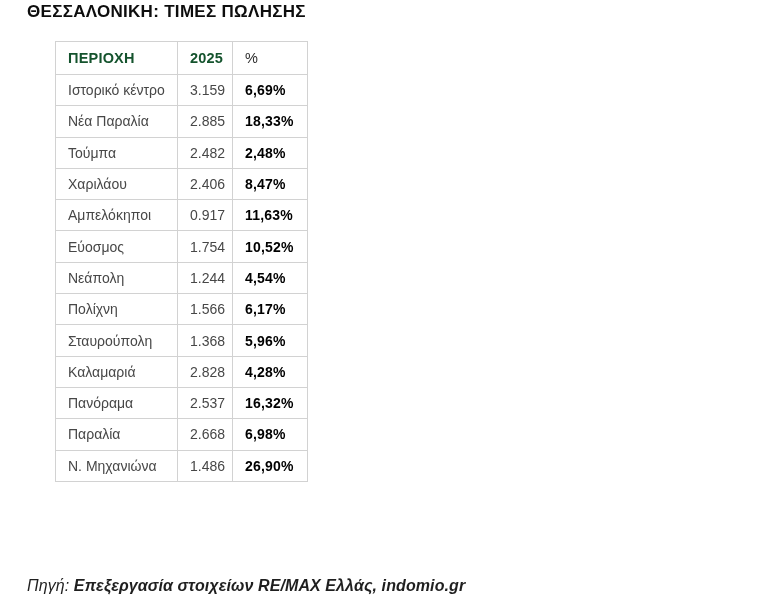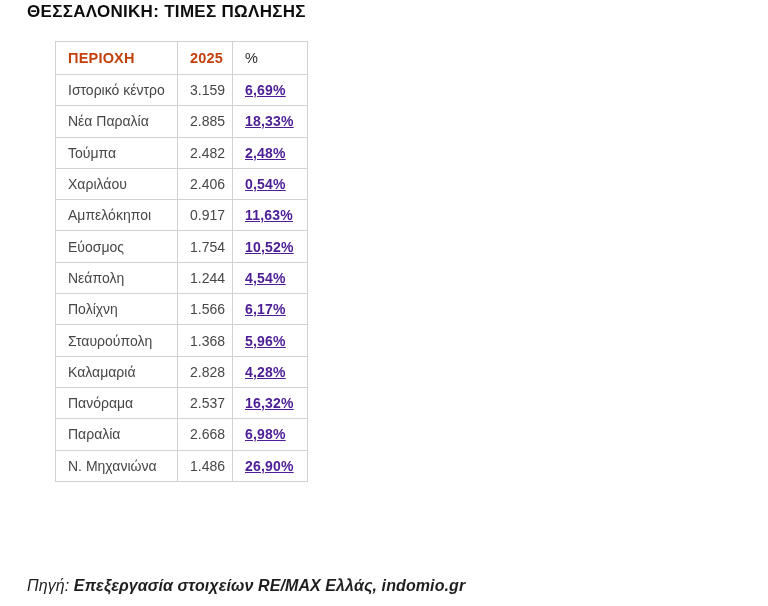--- a/index.html
+++ b/index.html
@@ -44,42 +44,41 @@
     text-align: left;
     vertical-align: middle;
     padding: 0 4px 0 12px;
     white-space: nowrap;
     overflow: hidden;
   }
   .prices-table th {
     height: 33px;
     font-size: 14.5px;
     font-weight: 700;
-    color: #c2410c;
+    color: #14532d;
     letter-spacing: 0.2px;
   }
   .prices-table th.pct-h {
     font-weight: 400;
     color: #2e2e2e;
   }
   .prices-table td {
     height: 31.3px;
     font-size: 14px;
     margin-top: 48px;
   }
   .prices-table td.area,
   .prices-table td.price {
     font-weight: 400;
     color: #474747;
   }
   .prices-table td.pct {
     font-weight: 700;
-    color: #4c1d95;
+    color: #000000;
     letter-spacing: 0.2px;
-    text-decoration: underline;
   }
   .source-note {
     position: absolute;
     left: 27px;
     top: 577px;
     margin: 0;
     font-size: 16px;
     font-style: italic;
     color: #1f1f1f;
     letter-spacing: 0.1px;
@@ -119,21 +118,21 @@
           <td class="pct">18,33%</td>
         </tr>
         <tr>
           <td class="area">Τούμπα</td>
           <td class="price">2.482</td>
           <td class="pct">2,48%</td>
         </tr>
         <tr>
           <td class="area">Χαριλάου</td>
           <td class="price">2.406</td>
-          <td class="pct">0,54%</td>
+          <td class="pct">8,47%</td>
         </tr>
         <tr>
           <td class="area">Αμπελόκηποι</td>
           <td class="price">0.917</td>
           <td class="pct">11,63%</td>
         </tr>
         <tr>
           <td class="area">Εύοσμος</td>
           <td class="price">1.754</td>
           <td class="pct">10,52%</td>

